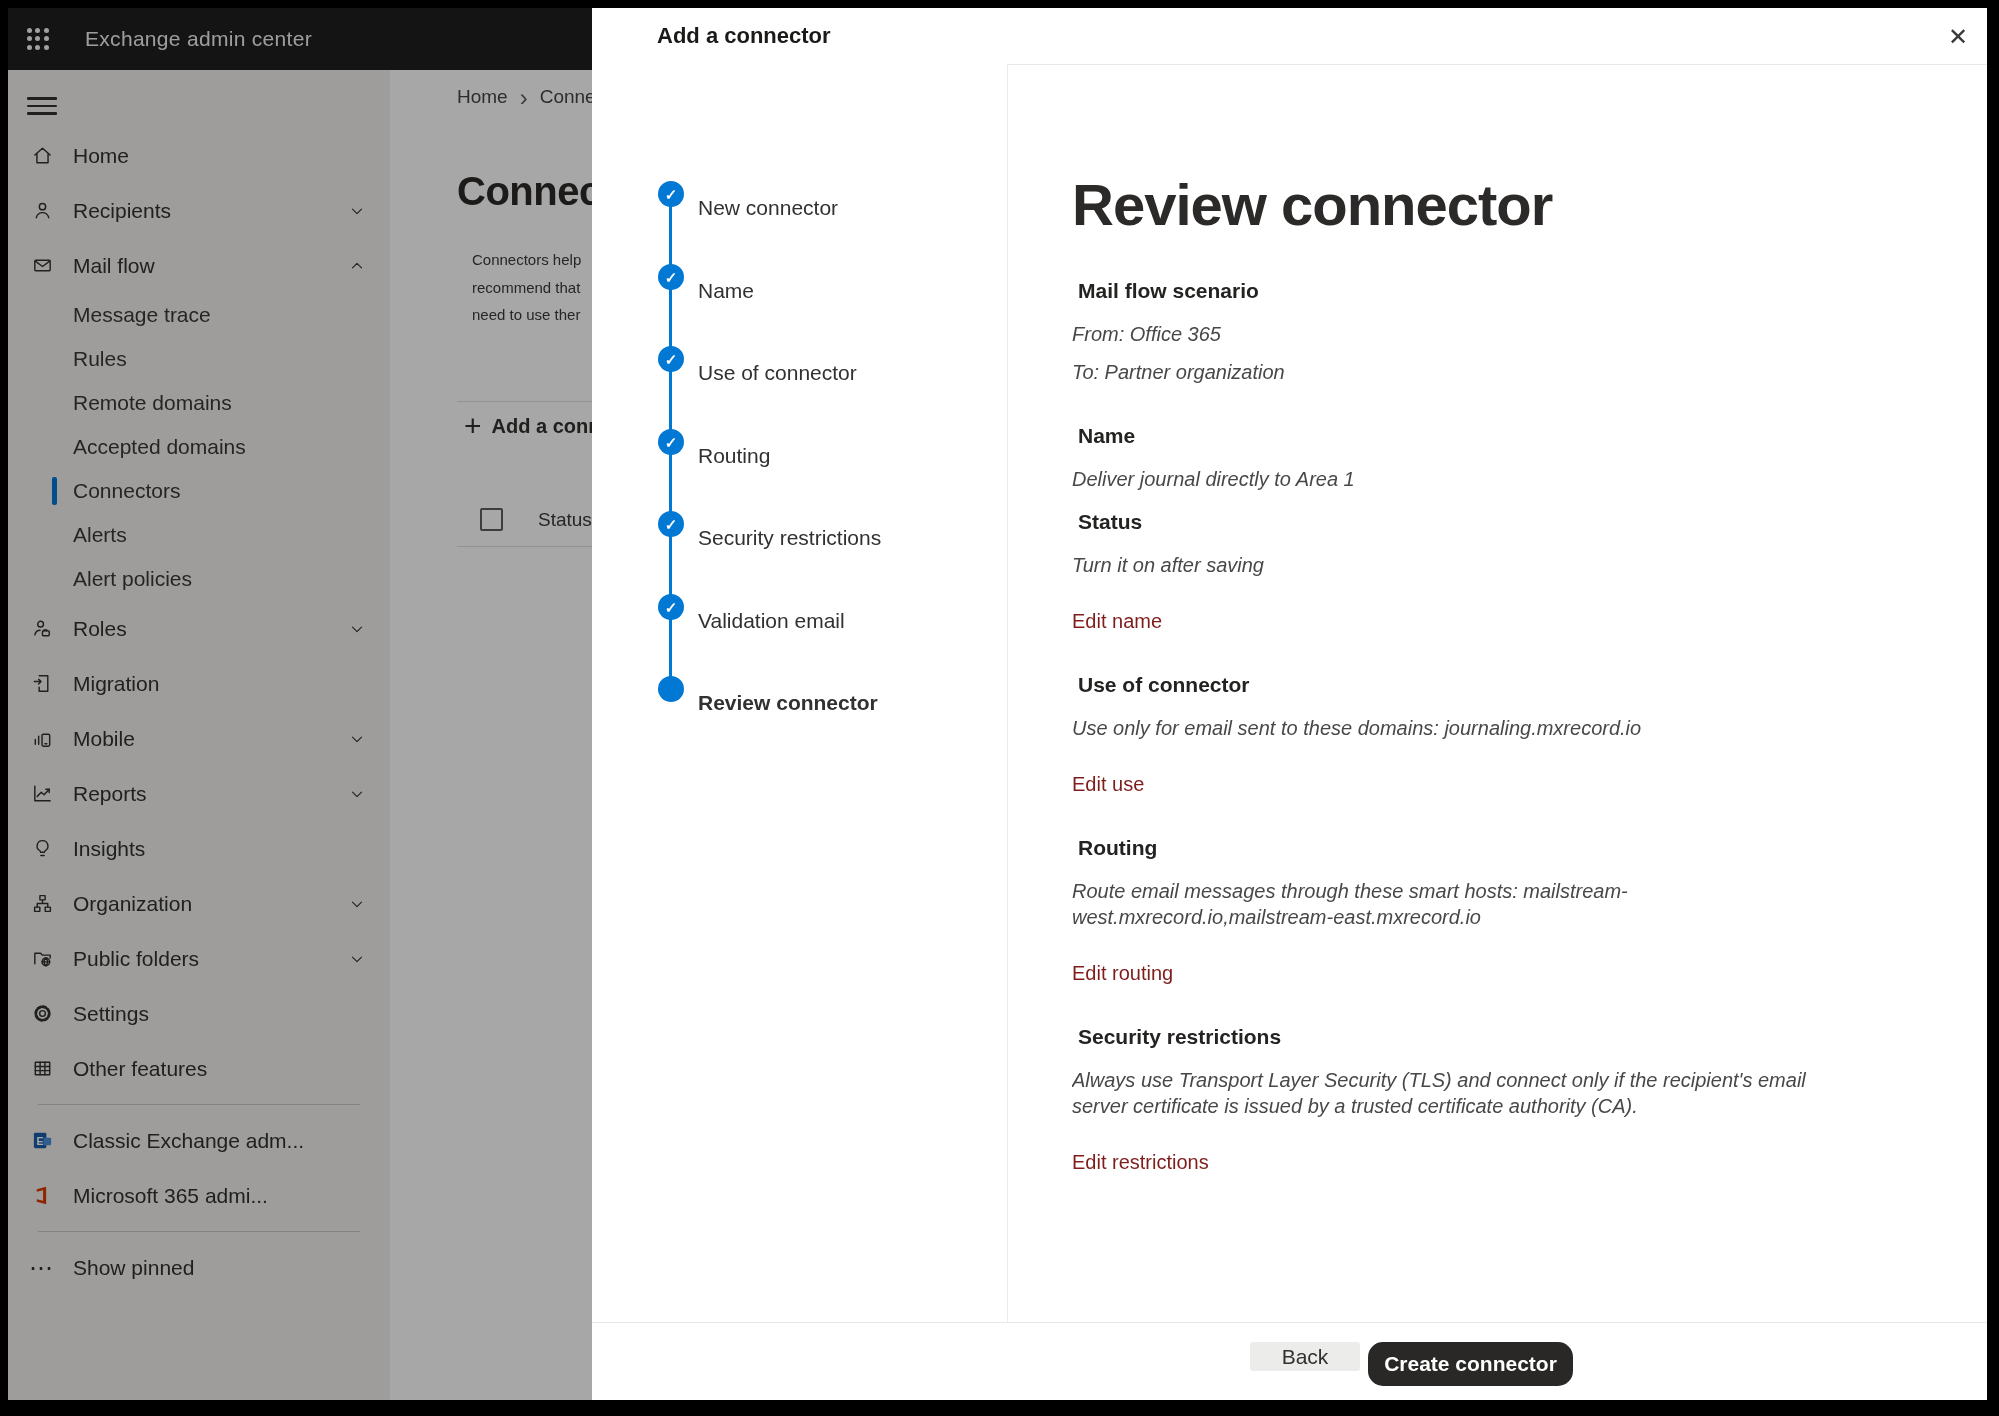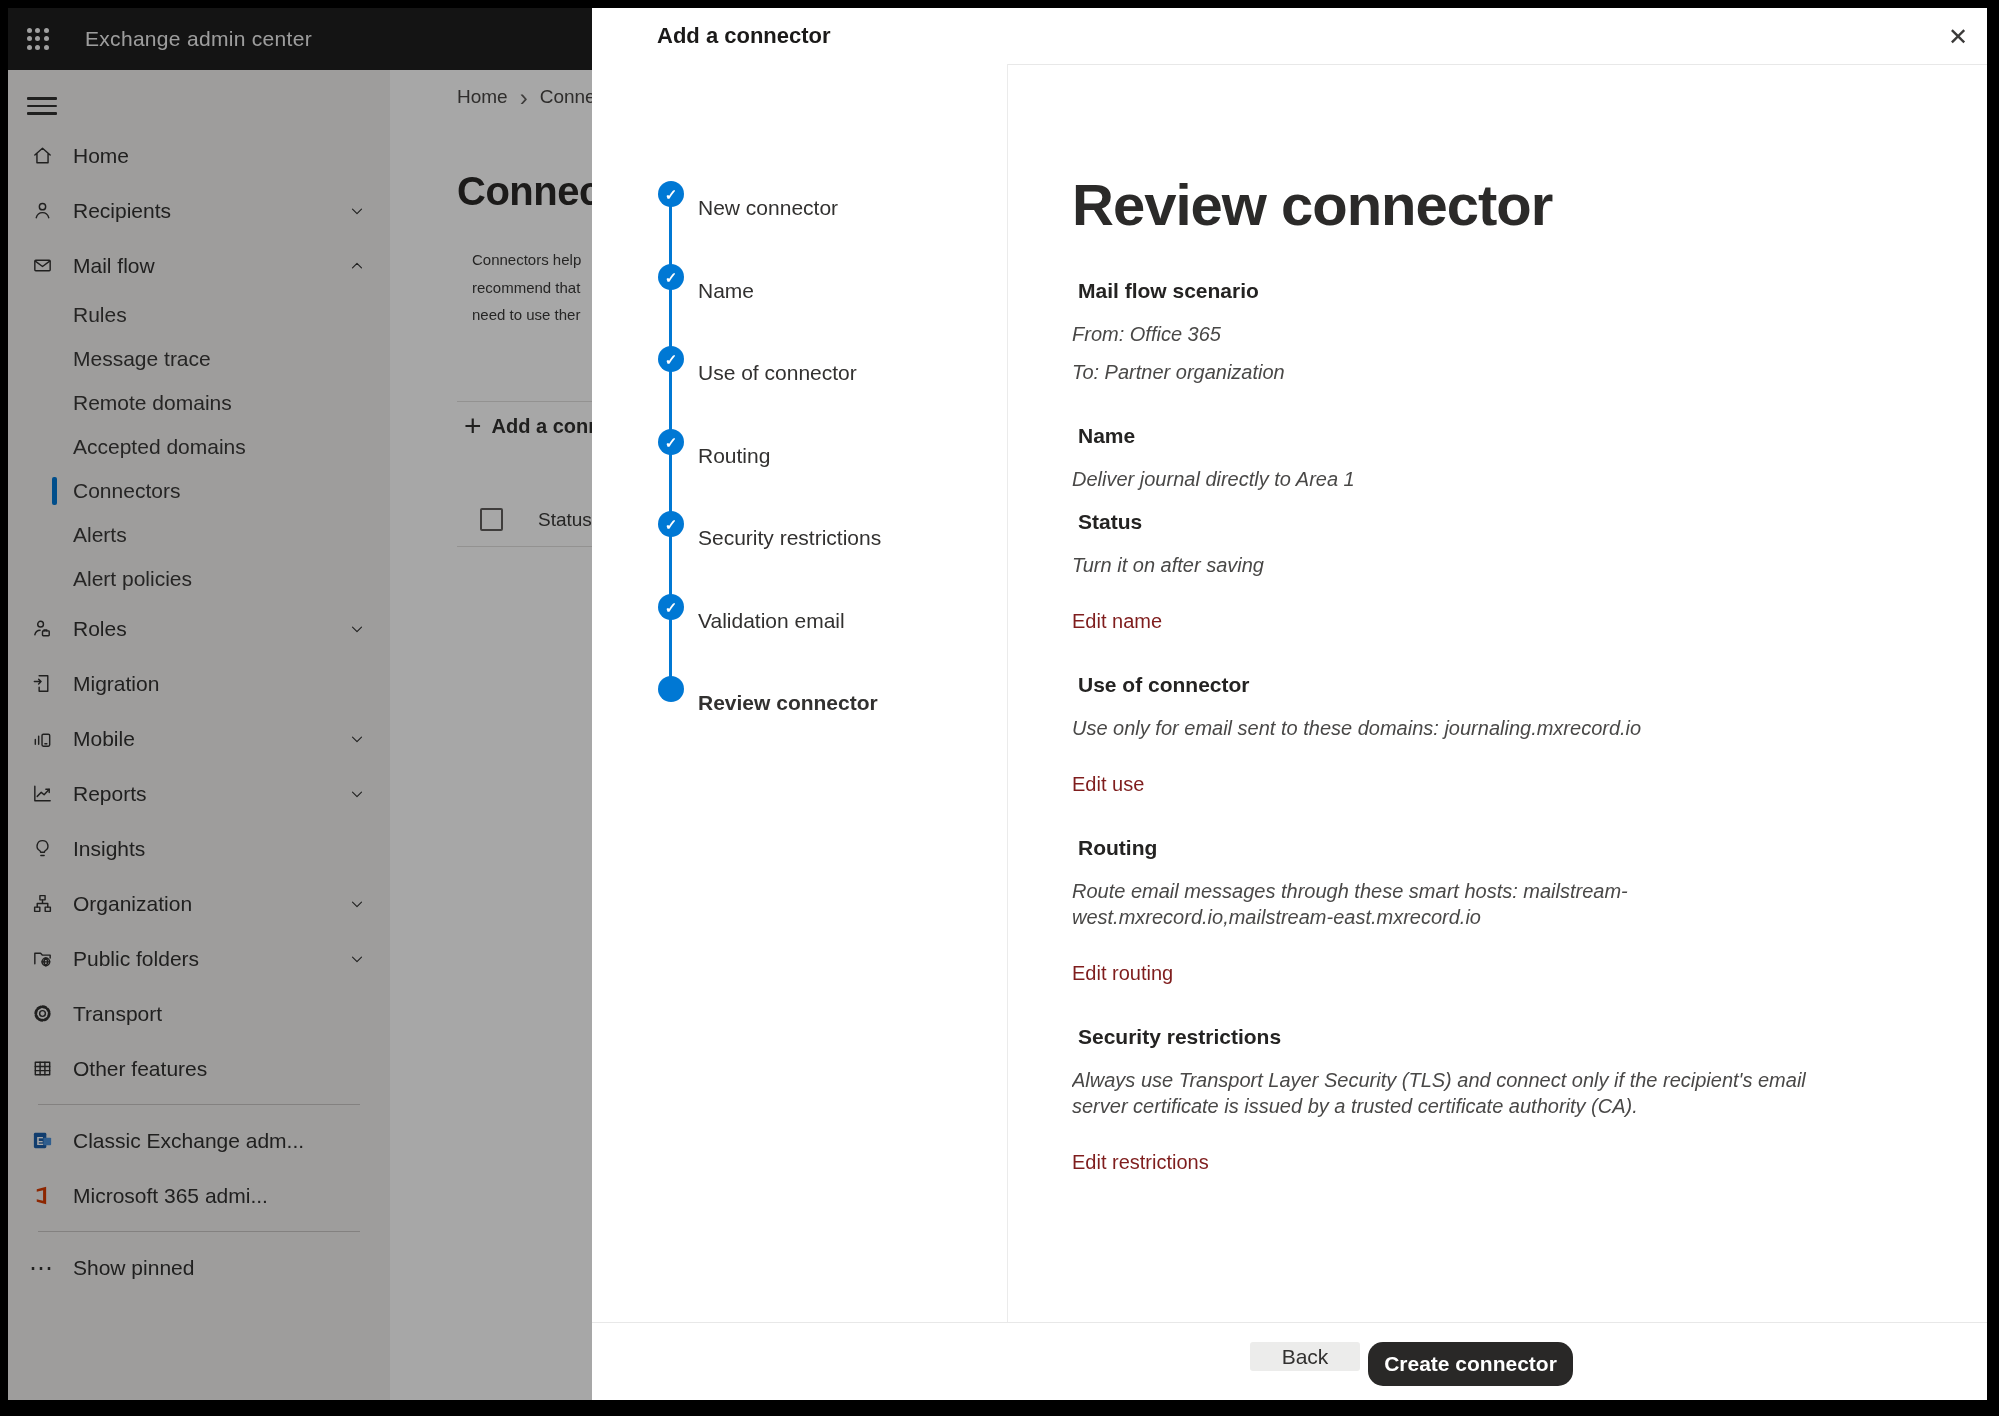--- a/index.html
+++ b/index.html
@@ -148,24 +148,24 @@
             </span>
         <span class="nav-label">Mail flow</span>
         <span class="chev">
           <svg class="ic" width="18" height="18" viewBox="0 0 24 24">
                 <path d="M6 14.5l6-6 6 6"></path>
               </svg>
             </span>
       </div>
 
       <div class="nav-sub">
+        <span>Message trace</span>
+          </div>
+      <div class="nav-sub">
         <span>Rules</span>
-          </div>
-      <div class="nav-sub">
-        <span>Message trace</span>
           </div>
       <div class="nav-sub">
         <span>Remote domains</span>
           </div>
       <div class="nav-sub">
         <span>Accepted domains</span>
           </div>
       <div class="nav-sub">
         <span class="sel-bar"></span>
         <span>Connectors</span>
@@ -278,21 +278,21 @@
             </span>
       </div>
 
       <div class="nav-item">
         <span class="nav-icon">
           <svg class="ic" width="23" height="23" viewBox="0 0 24 24">
                 <circle cx="12" cy="12" r="3"></circle>
                 <circle cx="12" cy="12" r="7" stroke-width="3" stroke-dasharray="3.2 2.3"></circle>
               </svg>
             </span>
-        <span class="nav-label">Transport</span>
+        <span class="nav-label">Settings</span>
       </div>
 
       <div class="nav-item">
         <span class="nav-icon">
           <svg class="ic" width="23" height="23" viewBox="0 0 24 24">
                 <rect x="4.5" y="5.5" width="15" height="13"></rect>
                 <path d="M4.5 10h15M4.5 14.2h15M9.5 5.5v13M14.5 5.5v13"></path>
               </svg>
             </span>
         <span class="nav-label">Other features</span>

